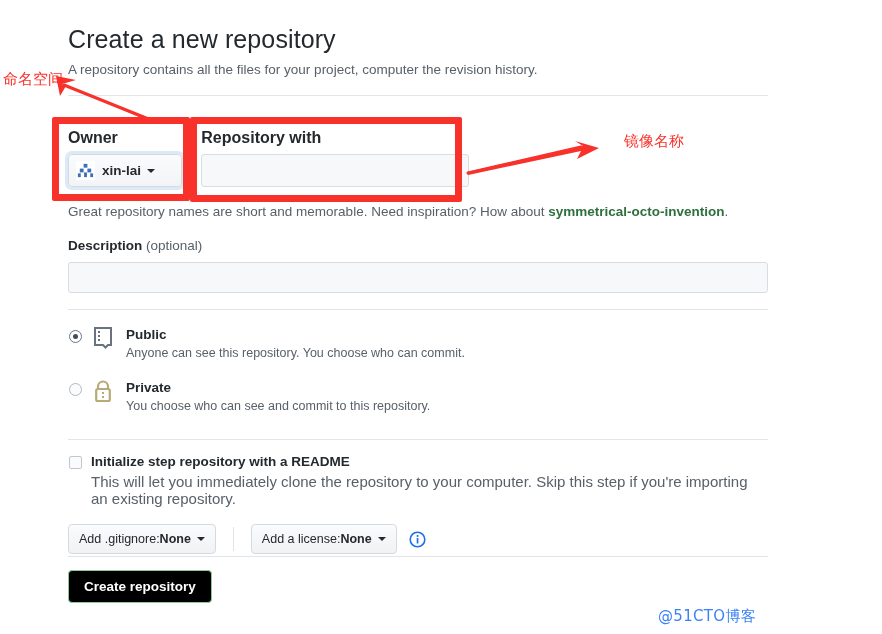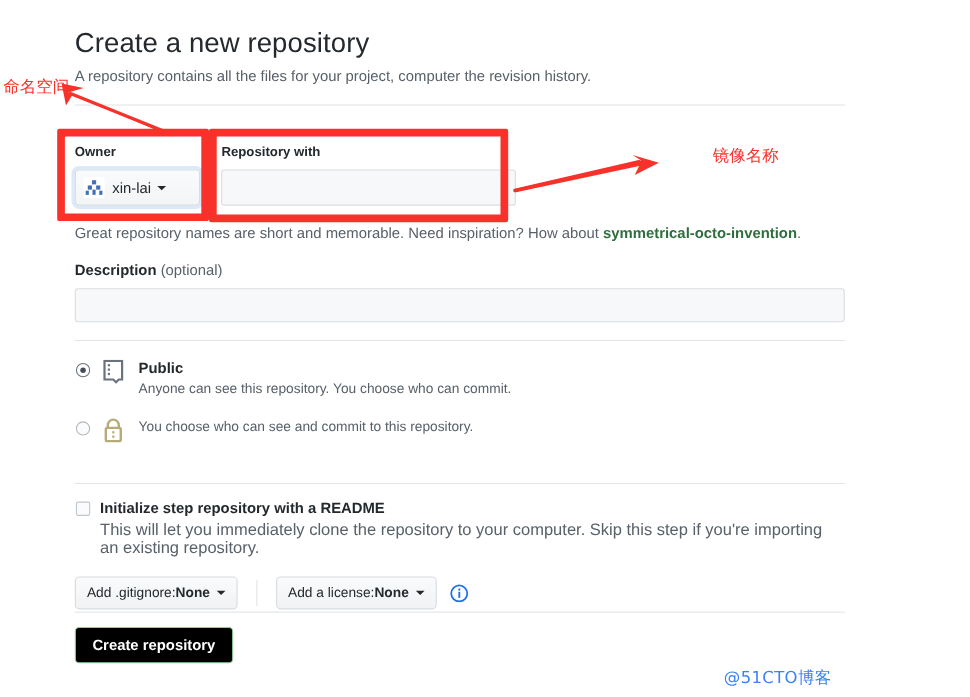--- a/index.html
+++ b/index.html
@@ -37,21 +37,21 @@
     margin: 0;
   }
   .rule-top { position: absolute; left: 68px; top: 95px; }
   .rule-vis { position: absolute; left: 68px; top: 309px; }
   .rule-init { position: absolute; left: 68px; top: 439px; }
   .rule-bottom { position: absolute; left: 68px; top: 556px; }
 
   
   .namerow { position: absolute; left: 68px; top: 130px; display: flex; align-items: flex-end; }
   .field-label {
-    font-size: 12px;
+    font-size: 16px;
     font-weight: bold;
     color: #24292e;
     display: block;
     margin-bottom: 8px;
     line-height: 16px;
   }
   .owner-col { width: 114px; }
   .owner-btn {
     display: flex; align-items: center;
     height: 33px;
@@ -64,21 +64,21 @@
   }
   .owner-avatar {
     width: 19px; height: 19px;
     margin-right: 7px;
     flex: none;
     border-radius: 2px;
     background: #ffffff;
   }
   .owner-name {
     font-size: 13.5px;
-    font-weight: normal;
+    font-weight: bold;
     color: #24292e;
     line-height: 16px;
   }
   .caret {
     width: 0; height: 0;
     margin-left: 6px;
     border-left: 4px solid transparent;
     border-right: 4px solid transparent;
     border-top: 4px solid #24292e;
   }
@@ -206,21 +206,21 @@
   #anno-name-box  { left: 190px; top: 117px; width: 272px; height: 85px; }
   .anno-text {
     position: absolute;
     color: #f8312a;
     font-size: 15px;
     line-height: 18px;
     white-space: nowrap;
     font-family: "DejaVu Sans", sans-serif;
   }
   #anno-ns-text { left: 3px; top: 70px; }
-  #anno-img-text { left: 648px; top: 132px; }
+  #anno-img-text { left: 624px; top: 132px; }
   .anno-arrow { position: absolute; pointer-events: none; }
   #anno-arrow-ns { left: 30px; top: 74px; }
   #anno-arrow-img { left: 465px; top: 140px; }
 
   
   .watermark {
     position: absolute;
     right: 14px; bottom: 8px;
     color: #3b82f6;
     font-size: 15px;
@@ -308,20 +308,21 @@
         <svg width="22" height="24" viewBox="0 0 22 24">
           <path d="M6 9 V6.5 a5 5 0 0 1 10 0 V9" fill="none" stroke="#b6ab79" stroke-width="2.2"></path>
           <rect x="4.2" y="9" width="13.6" height="12" rx="1.5" fill="none" stroke="#b6ab79" stroke-width="2.2"></rect>
           <g fill="#b6ab79">
             <rect x="10" y="12" width="2" height="2"></rect>
             <rect x="10" y="16" width="2" height="2"></rect>
           </g>
         </svg>
       </div>
       <div class="vis-txt">
+        <div class="vis-title">Private</div>
         <div class="vis-desc">You choose who can see and commit to this repository.</div>
       </div>
     </div>
 
   </div>
 
   <div class="rule rule-init"></div>
 
   <div class="init-block">
     <div class="init-row">

